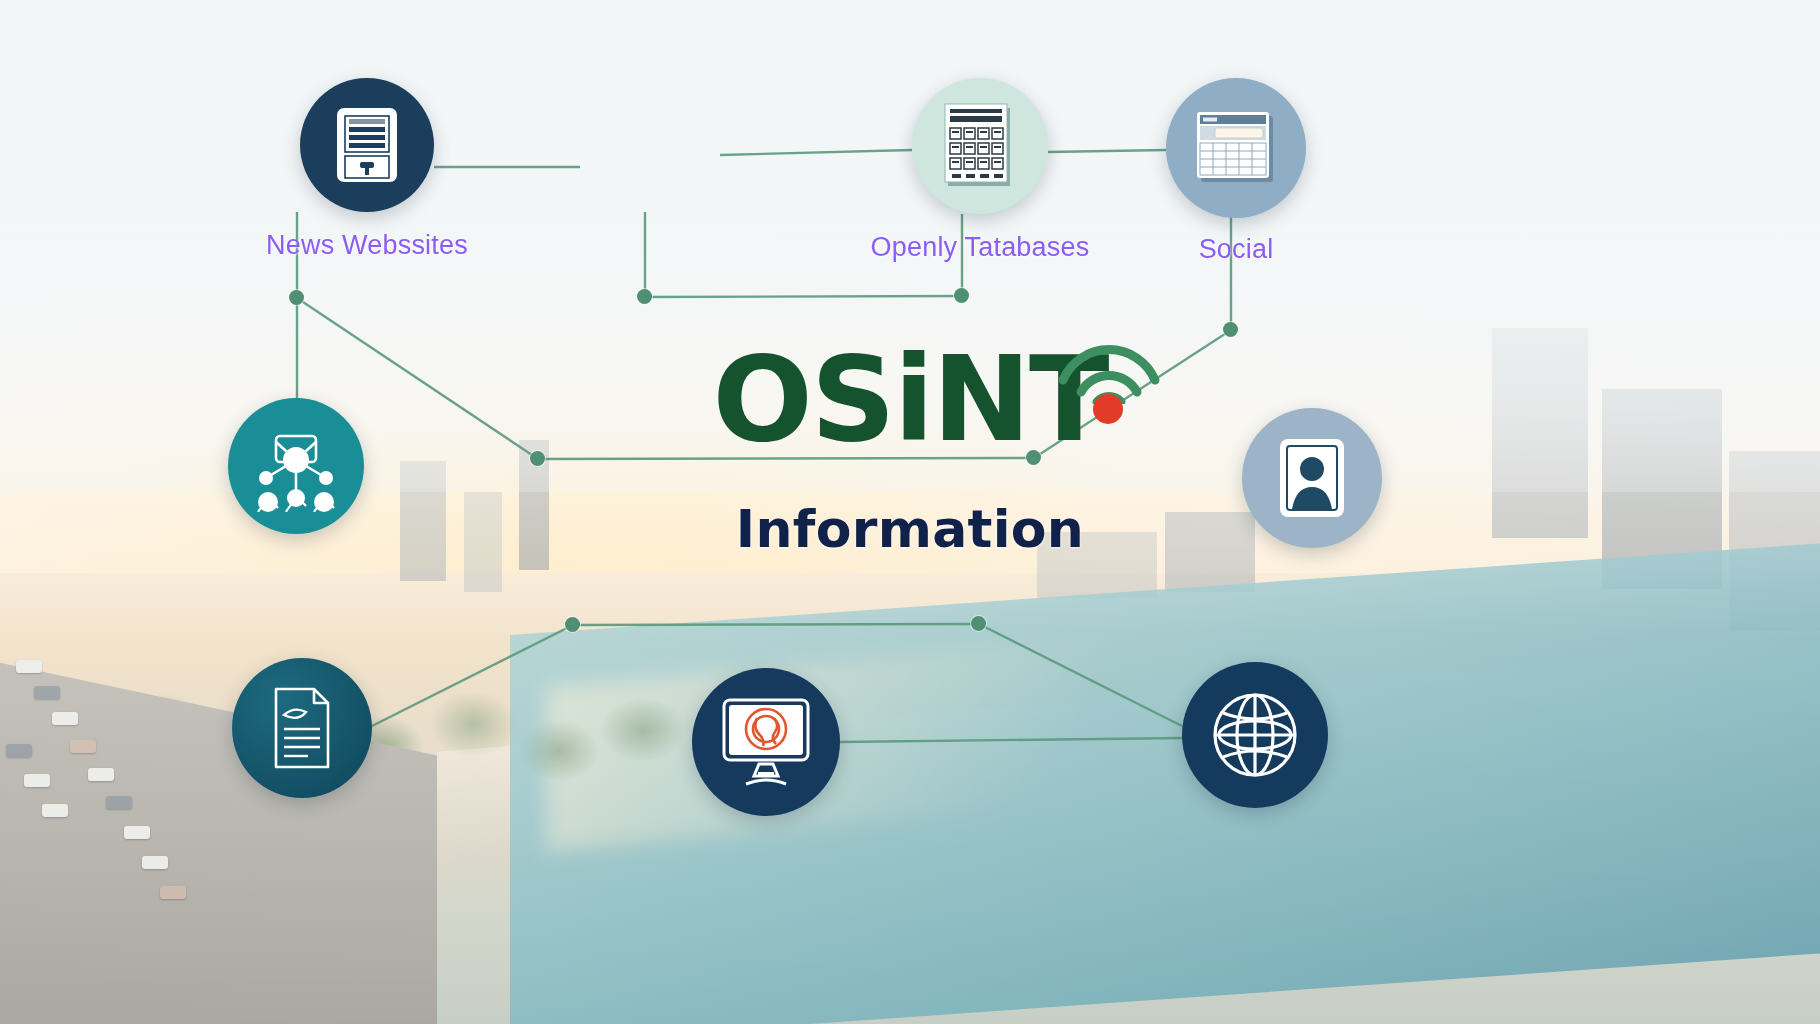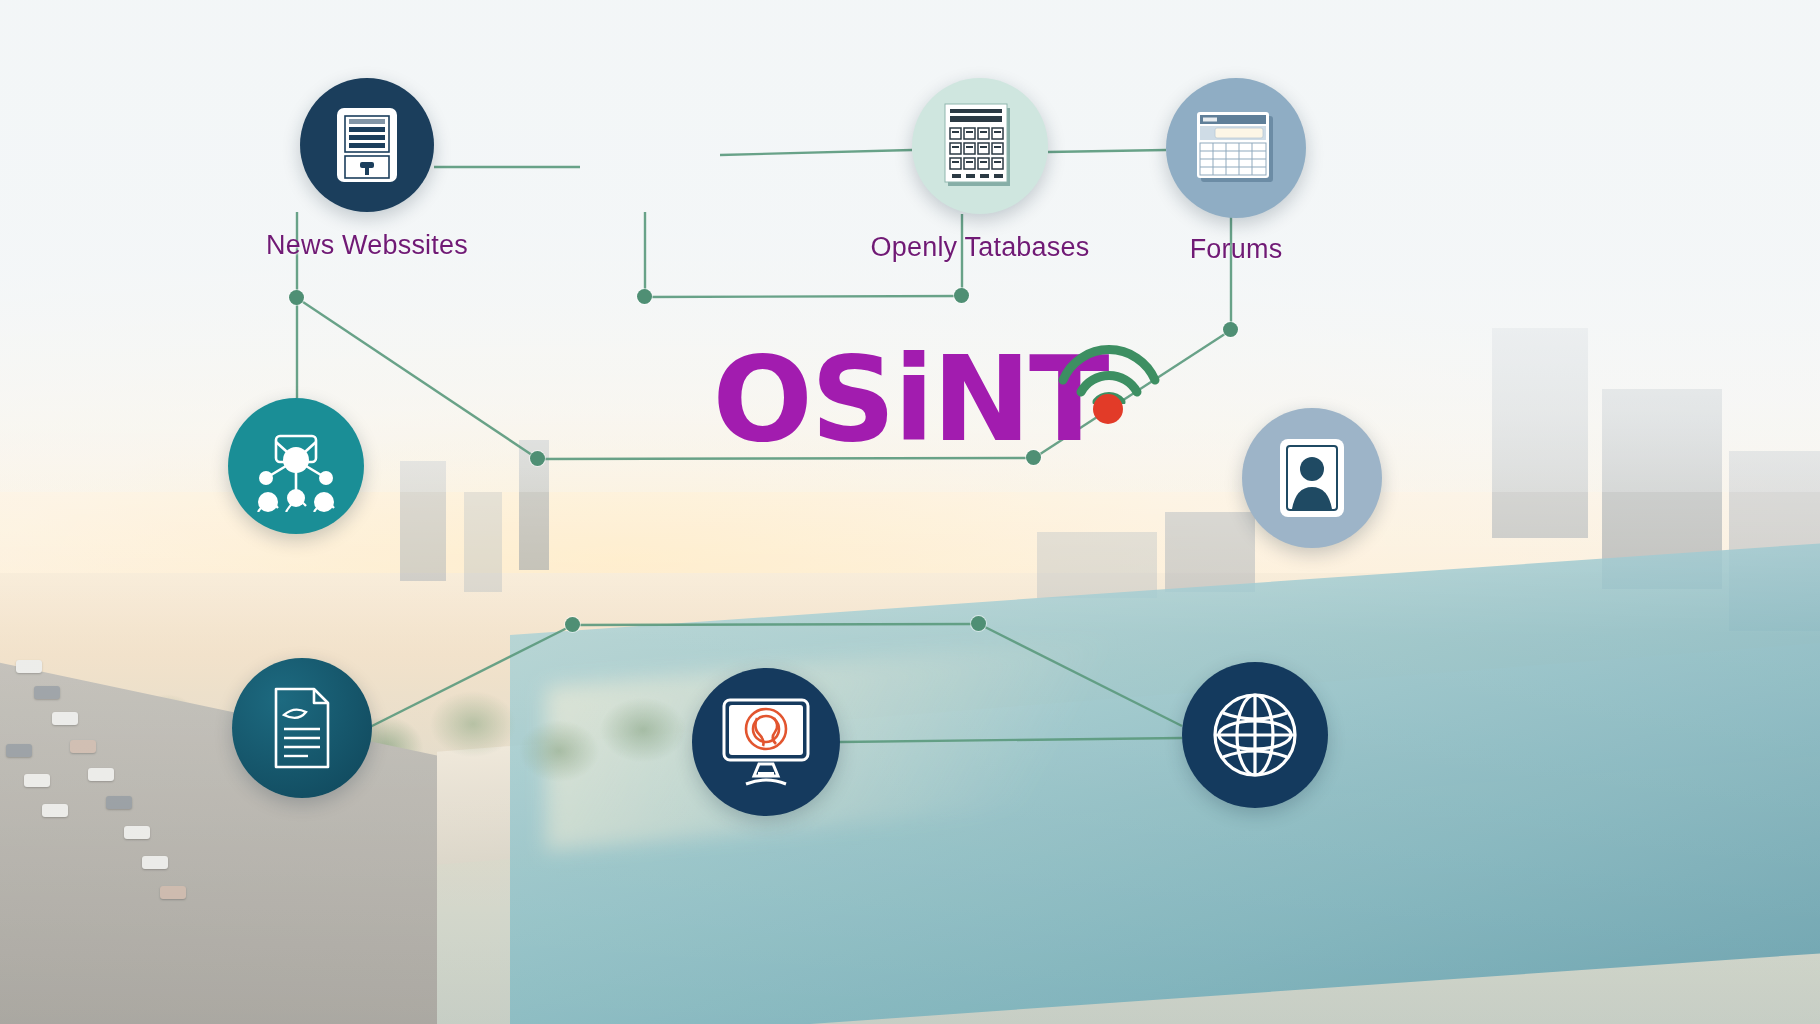--- a/index.html
+++ b/index.html
@@ -75,30 +75,30 @@
 
   
   .node{position:absolute;}
   .circ{
     position:relative;border-radius:50%;
     display:flex;align-items:center;justify-content:center;
     box-shadow:0 6px 18px rgba(20,40,60,.22);
   }
   .node-label{
     position:absolute;left:50%;transform:translateX(-50%);
-    white-space:nowrap;color:#701a75;font-size:27px;letter-spacing:.2px;
+    white-space:nowrap;color:#8b5cf6;font-size:27px;letter-spacing:.2px;
     text-shadow:0 1px 2px rgba(255,255,255,.85);
   }
 
   
   .logo-wrap{position:absolute;left:50%;transform:translateX(-50%);text-align:center;}
   .logo{position:relative;display:inline-block;}
   .logo-text{
     font-family:"DejaVu Sans",sans-serif;
-    font-weight:bold;font-size:118px;line-height:1;color:#a21caf;letter-spacing:-2px;
+    font-weight:bold;font-size:118px;line-height:1;color:#14532d;letter-spacing:-2px;
   }
   .logo-i-dot{position:absolute;border-radius:50%;background:#e23b28;}
   .wifi{position:absolute;}
   .tagline1{
     font-family:"DejaVu Sans",sans-serif;
     font-size:50px;color:#15213a;letter-spacing:.5px;
     text-shadow:0 1px 3px rgba(255,255,255,.8);
   }
   .tagline2{
     font-family:"DejaVu Sans",sans-serif;
@@ -261,21 +261,21 @@
           <line x1="20" y1="35" x2="20" y2="67"></line>
           <line x1="33" y1="35" x2="33" y2="67"></line>
           <line x1="46" y1="35" x2="46" y2="67"></line>
           <line x1="59" y1="35" x2="59" y2="67"></line>
           <line x1="7" y1="43" x2="73" y2="43"></line>
           <line x1="7" y1="51" x2="73" y2="51"></line>
           <line x1="7" y1="59" x2="73" y2="59"></line>
         </g>
       </svg>
     </div>
-    <div class="node-label" style="top:156px;">Forums</div>
+    <div class="node-label" style="top:156px;">Social</div>
   </div>
 
   <div class="node" style="left:228px;top:398px;">
     <div class="circ" style="width:136px;height:136px;background:#1a8e96;">
       <svg width="96" height="92" viewBox="0 0 96 92">
         <g stroke="#ffffff" stroke-width="2.6" fill="none">
           <path d="M48 40 L18 58 M48 40 L78 58 M48 40 L48 74 M28 22 L48 40 M68 22 L48 40"></path>
           <rect x="28" y="16" width="40" height="26" rx="4"></rect>
         </g>
         <g fill="#ffffff">
@@ -367,15 +367,16 @@
           <path d="M14 46 A50 50 0 0 1 106 46"></path>
           <path d="M32 58 A32 32 0 0 1 88 58"></path>
           <path d="M48 68 A16 16 0 0 1 72 68"></path>
         </g>
       </svg>
       <div class="logo-i-dot" style="left:380px;top:54px;width:30px;height:30px;"></div>
     </div>
   </div>
 
   <div class="logo-wrap" style="top:487px;width:1000px;">
+    <div class="tagline2" style="margin-top:12px;">Information</div>
   </div>
 
 </div>
 
 </body></html>

